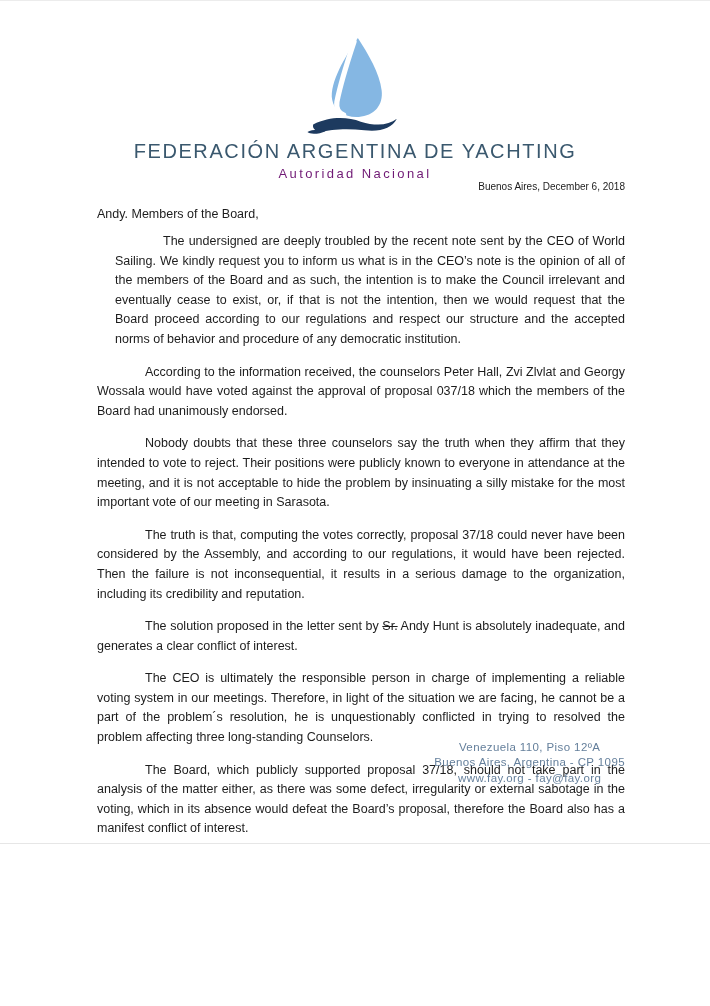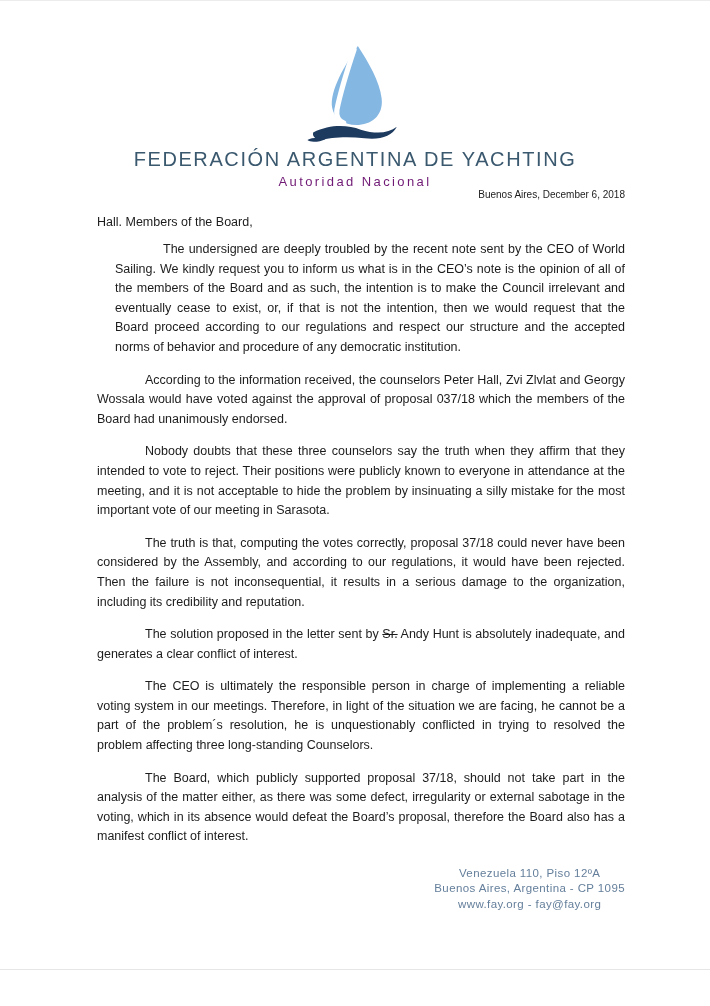--- a/index.html
+++ b/index.html
@@ -1,24 +1,24 @@
 <!DOCTYPE html>
 <html><head>
 <meta charset="utf-8">
 <style>
   html, body { margin: 0; padding: 0; background: #ffffff; }
   .page {
     position: relative;
     width: 710px;
-    height: 970px;
+    height: 844px;
     margin: 0 auto;
     background: #ffffff;
     overflow: hidden;
     box-sizing: border-box;
-    padding: 8px 85px 0 97px;
+    padding: 0 85px 0 97px;
     border-top: 1px solid #ececec;
     border-bottom: 1px solid #e6e6e6;
     font-family: "Liberation Sans", "DejaVu Sans", sans-serif;
     color: #1c1c1c;
   }
   
   .letterhead { text-align: center; margin-left: -12px; }
   .logo { display: block; margin: 36px auto 6px auto; }
   .org-name {
     font-size: 20px;
@@ -87,21 +87,21 @@
                C 18 99 15 96 16 92 Z" fill="#1d3a5f"></path>
 
       <path d="M 10 100 C 15 97 23 97 29 99 C 23 102 13 103 10 100 Z" fill="#1d3a5f"></path>
     </svg>
     <div class="org-name">FEDERACIÓN ARGENTINA DE YACHTING</div>
     <div class="org-subtitle">Autoridad Nacional</div>
   </header>
 
   <main>
     <div class="dateline">Buenos Aires, December 6, 2018</div>
-    <div class="salutation">Hall. Members of the Board,</div>
+    <div class="salutation">Andy. Members of the Board,</div>
 
     <p class="para first">The undersigned are deeply troubled by the recent note sent by the CEO of World Sailing. We kindly request you to inform us what is in the CEO’s note is the opinion of all of the members of the Board and as such, the intention is to make the Council irrelevant and eventually cease to exist, or, if that is not the intention, then we would request that the Board proceed according to our regulations and respect our structure and the accepted norms of behavior and procedure of any democratic institution.</p>
     <p class="para">According to the information received, the counselors Peter Hall, Zvi Zlvlat and Georgy Wossala would have voted against the approval of proposal 037/18 which the members of the Board had unanimously endorsed.</p>
     <p class="para">Nobody doubts that these three counselors say the truth when they affirm that they intended to vote to reject. Their positions were publicly known to everyone in attendance at the meeting, and it is not acceptable to hide the problem by insinuating a silly mistake for the most important vote of our meeting in Sarasota.</p>
     <p class="para">The truth is that, computing the votes correctly, proposal 37/18 could never have been considered by the Assembly, and according to our regulations, it would have been rejected. Then the failure is not inconsequential, it results in a serious damage to the organization, including its credibility and reputation.</p>
     <p class="para"><span>The solution proposed in the letter sent by </span><span class="struck">Sr.</span><span> Andy Hunt is absolutely inadequate, and generates a clear conflict of interest.</span></p>
     <p class="para">The CEO is ultimately the responsible person in charge of implementing a reliable voting system in our meetings. Therefore, in light of the situation we are facing, he cannot be a part of the problem´s resolution, he is unquestionably conflicted in trying to resolved the problem affecting three long-standing Counselors.</p>
     <p class="para">The Board, which publicly supported proposal 37/18, should not take part in the analysis of the matter either, as there was some defect, irregularity or external sabotage in the voting, which in its absence would defeat the Board’s proposal, therefore the Board also has a manifest conflict of interest.</p>
   </main>
 

